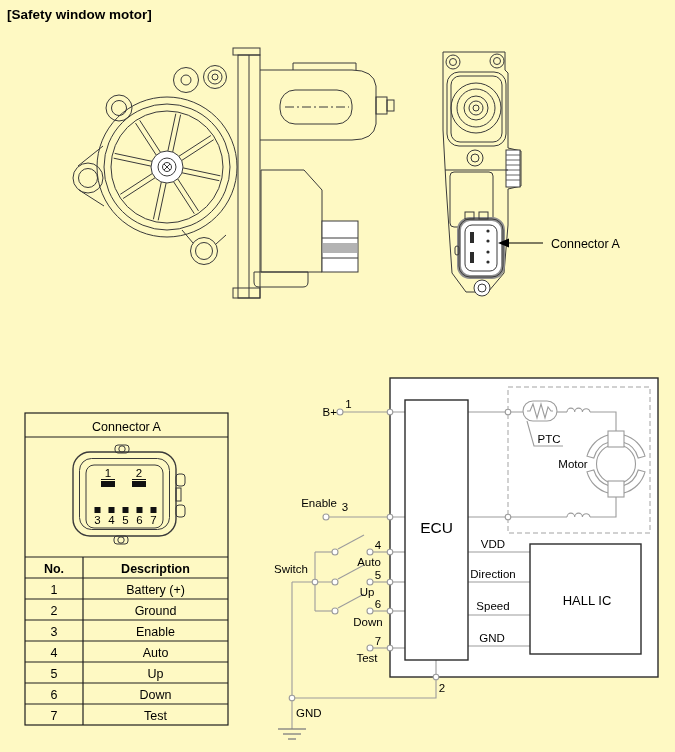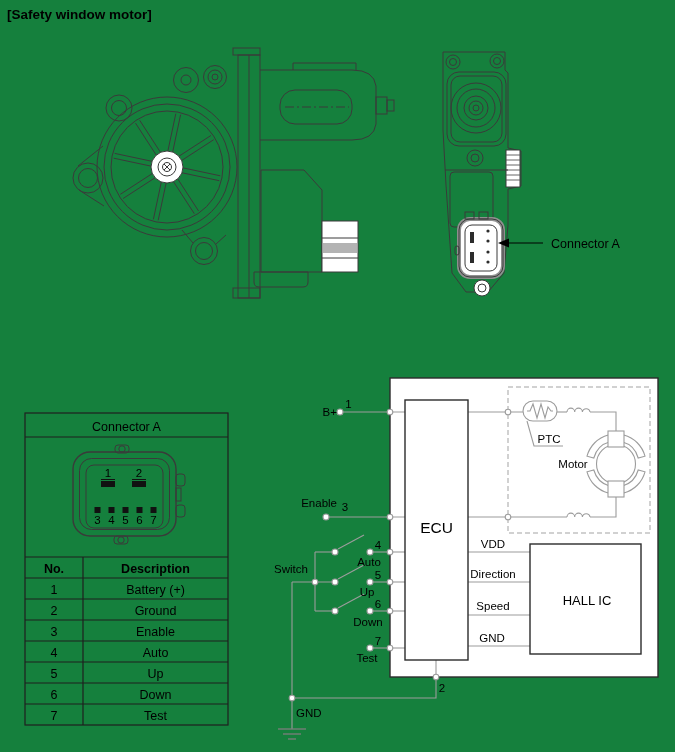--- a/index.html
+++ b/index.html
@@ -1,16 +1,16 @@
 <!DOCTYPE html>
 <html><head>
 <meta charset="utf-8">
 <style>
   html,body{margin:0;padding:0;background:#ffffff;}
-  .canvas{position:relative;width:675px;height:752px;background:#15803d;overflow:hidden;}
+  .canvas{position:relative;width:675px;height:752px;background:#fef9c3;overflow:hidden;}
   svg{position:absolute;left:0;top:0;}
   text{font-family:"Liberation Sans","DejaVu Sans",sans-serif;fill:#000;}
   .t11{font-size:11.5px;}
   .t12{font-size:12.5px;}
   .t13{font-size:13px;}
   .t15{font-size:15.5px;}
   .t14b{font-size:13.5px;font-weight:bold;}
   .tb{font-weight:bold;}
   .mid{text-anchor:middle;}
   .end{text-anchor:end;}

